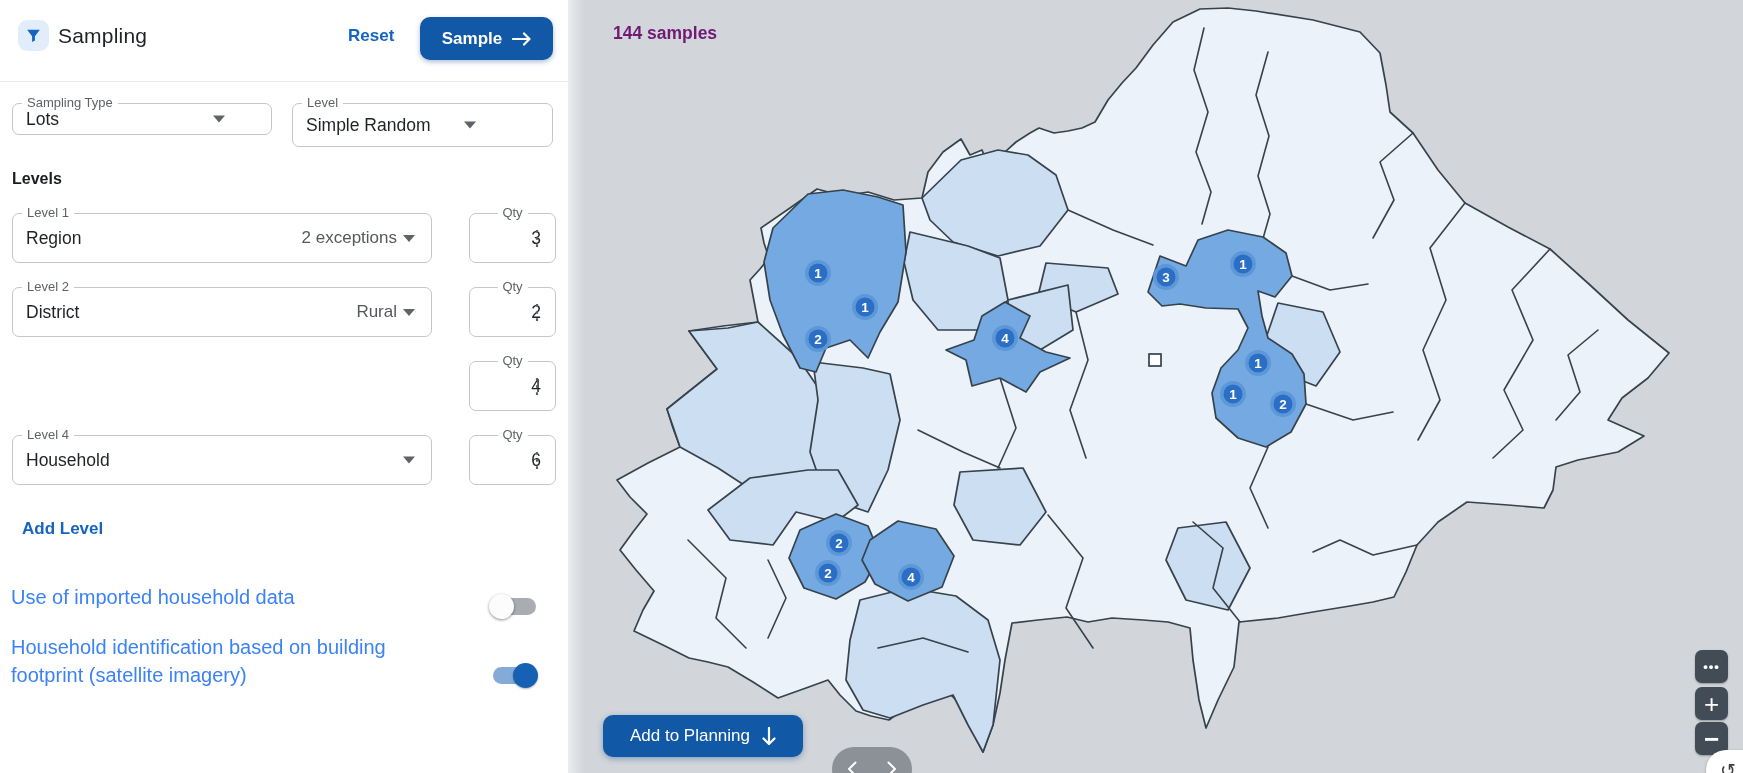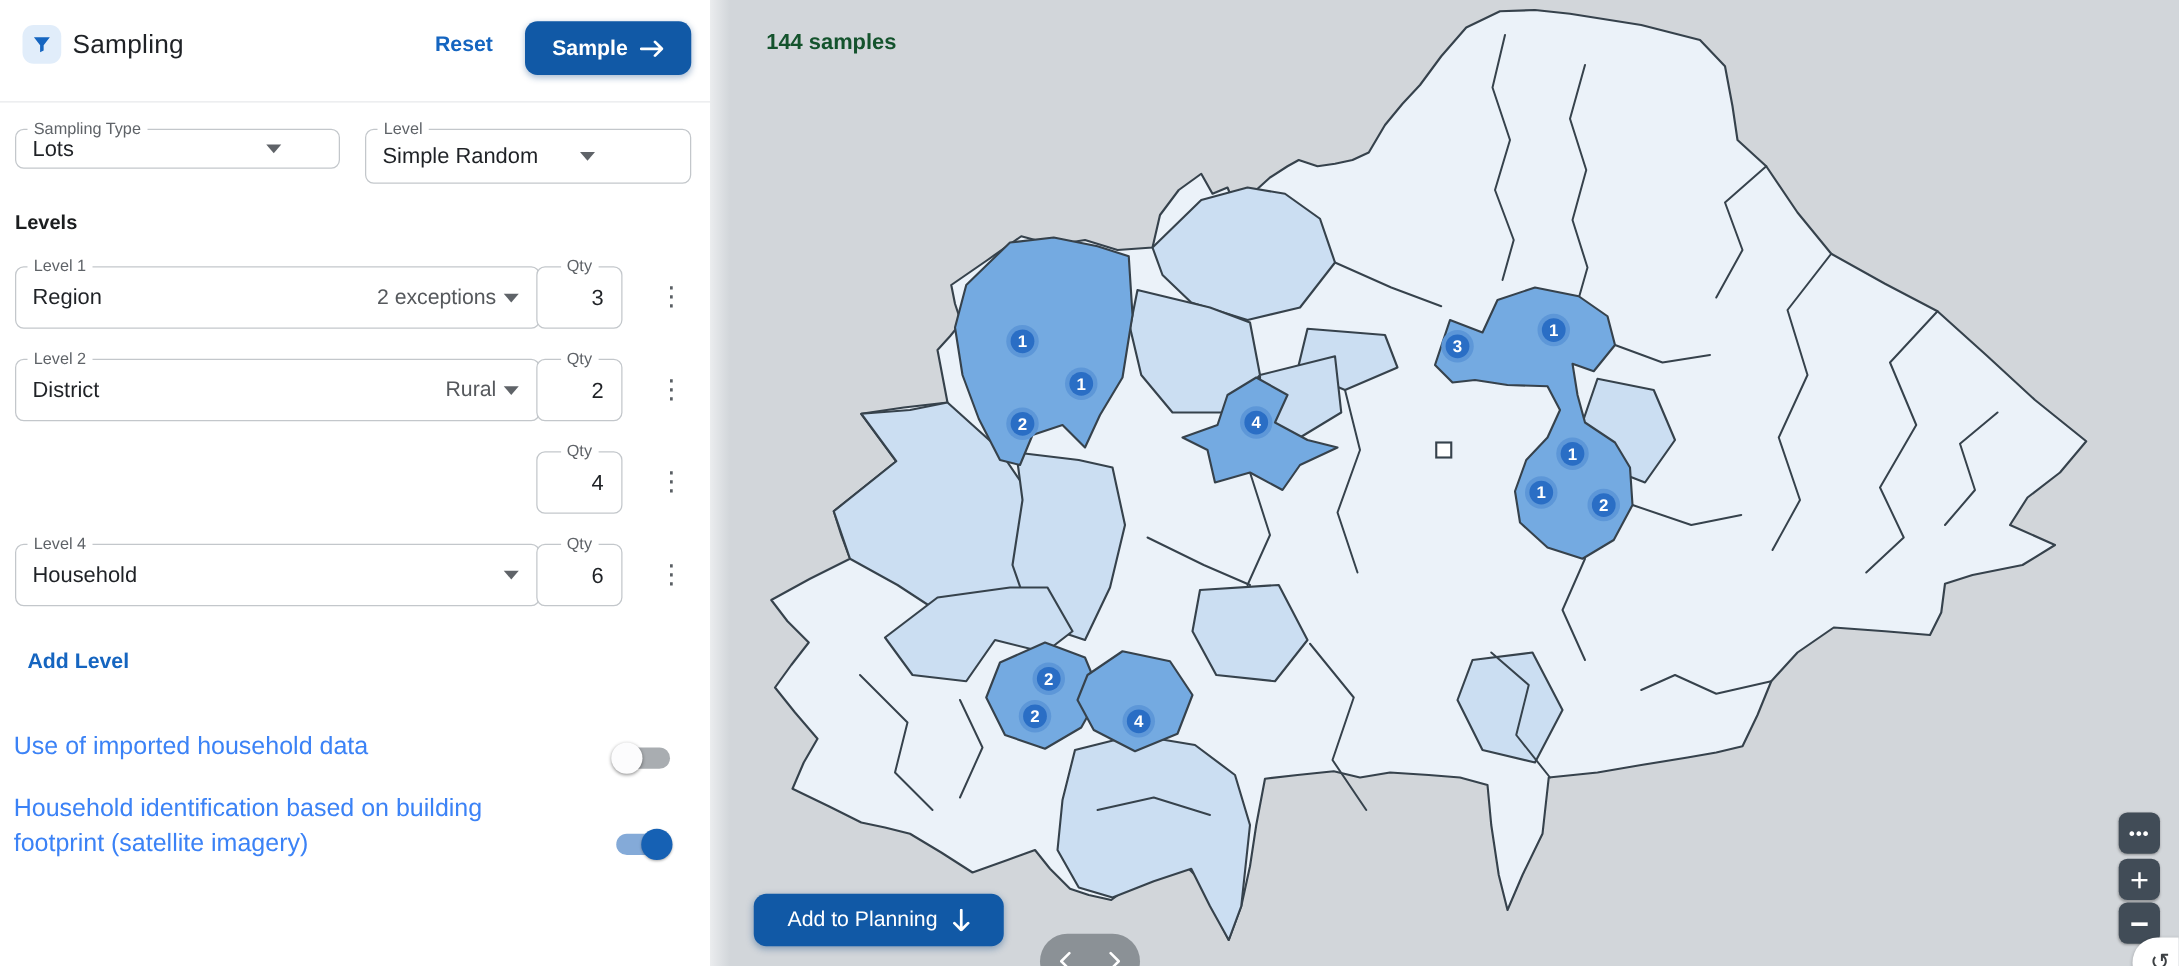--- a/index.html
+++ b/index.html
@@ -35,21 +35,21 @@
   .method-field { left:292px; top:103px; width:261px; height:44px; }
   .type-field .caret-abs { right:46px; }
   .method-field .caret-abs { right:76px; }
 
   .levels-heading { left:12px; top:170px; font-size:16px; font-weight:700; color:#1b1d1f; }
 
   .level-row { position:absolute; left:0; width:568px; height:50px; }
   .level-field { position:absolute; left:12px; top:0; width:420px; height:50px; }
   .level-opt { position:absolute; right:16px; top:50%; transform:translateY(-50%);
     display:flex; align-items:center; gap:6px; font-size:17px; color:#55585c; }
-  .qty-field { position:absolute; left:429px; top:0; width:69px; height:50px; }
+  .qty-field { position:absolute; left:469px; top:0; width:87px; height:50px; }
   .qty-field .flabel { left:50%; transform:translateX(-50%); }
   .qty-input { position:absolute; inset:0; border:none; background:transparent; width:100%; height:100%;
     text-align:right; padding-right:14px; font-size:17.5px; color:#1f2226; font-family:inherit; outline:none;}
   .kebab { position:absolute; left:526px; top:50%; transform:translateY(-50%); width:22px;
     text-align:center; font-size:21px; color:#5a5f64; letter-spacing:0; line-height:20px; cursor:pointer; }
 
   .add-level { left:22px; top:519px; font-size:17px; font-weight:700; color:#1565c0; cursor:pointer; }
 
   .toggle-label { font-size:20px; color:#3b82f6; line-height:1.38; }
   .tl1 { left:11px; top:584px; width:430px; }
@@ -63,21 +63,21 @@
   .switch .thumb { position:absolute; top:0; left:0; width:25px; height:25px; border-radius:50%;
     background:#fcfcfd; box-shadow:0 1px 3px rgba(0,0,0,.45); }
   .switch.on .track { background:#84aad8; }
   .switch.on .thumb { left:24px; background:#1661b4; box-shadow:0 1px 2px rgba(0,0,0,.3); }
 
   
   .map-area { position:absolute; left:568px; top:0; width:1175px; height:773px;
     background:#d2d6da; overflow:hidden; }
   .map-edge-glow { position:absolute; left:0; top:0; width:16px; height:773px;
     background:linear-gradient(90deg, rgba(255,255,255,.55), rgba(255,255,255,0)); pointer-events:none; }
-  .samples-badge { position:absolute; left:45px; top:23px; font-size:17.5px; font-weight:700; color:#14532d; }
+  .samples-badge { position:absolute; left:45px; top:23px; font-size:17.5px; font-weight:700; color:#701a75; }
 
   .map-svg { position:absolute; left:0; top:0; }
   .province { stroke:#36424c; stroke-width:1.7; stroke-linejoin:round; }
   .p-pale { fill:#ebf2f9; }
   .p-light { fill:#cbdef2; }
   .p-sampled { fill:#74aae1; }
   .inner-border { fill:none; stroke:#36424c; stroke-width:1.6; stroke-linejoin:round; stroke-linecap:round; }
 
   .planning-btn { position:absolute; left:35px; top:715px; width:200px; height:42px; border-radius:10px;
     background:#1159a6; color:#fff; border:none; font-size:17px; font-weight:400; font-family:inherit;

